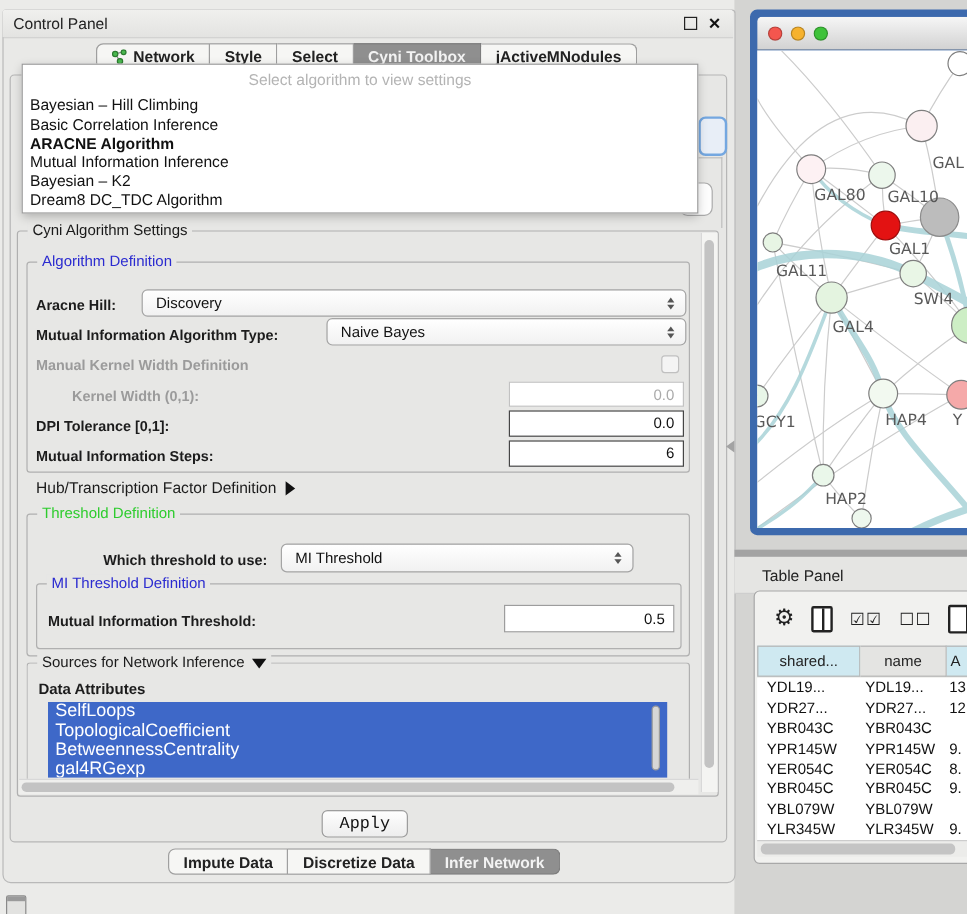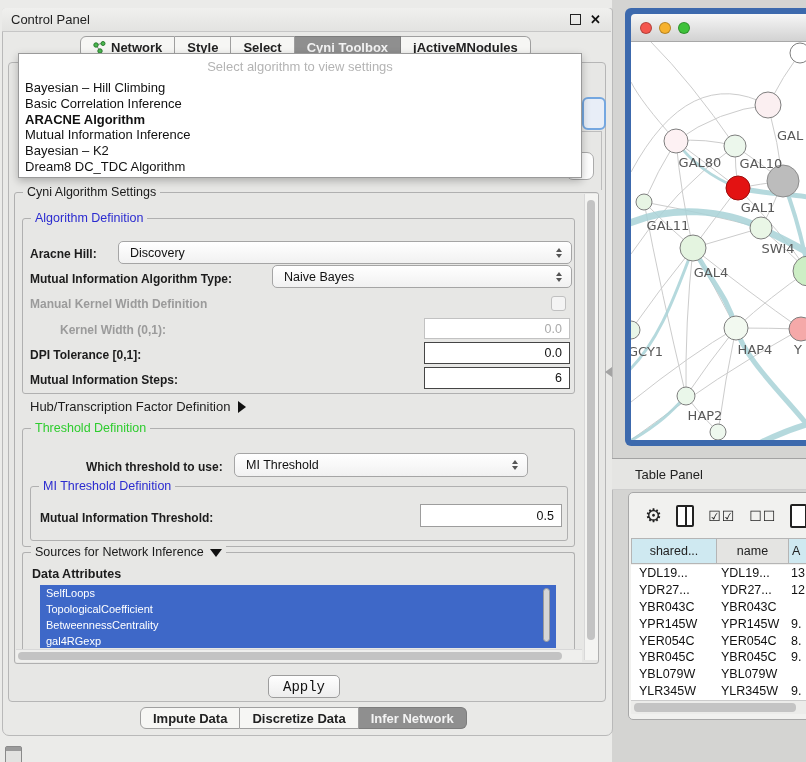--- a/index.html
+++ b/index.html
@@ -81,21 +81,21 @@
 
   .checkbox{position:absolute;width:13px;height:13px;border:1px solid #c0c0c0;
     background:#f4f4f4;border-radius:3px;}
 
   .vsb{position:absolute;background:#f4f4f2;border-left:1px solid #d8d8d8;}
   .vsb-thumb{position:absolute;left:2px;width:8px;background:#c3c3c3;border-radius:4px;}
   .hsb{position:absolute;background:#efefed;border-top:1px solid #d8d8d8;}
   .hsb-thumb{position:absolute;top:2px;height:8px;background:#c3c3c3;border-radius:4px;}
 
   .attr-list{position:absolute;background:#3e68c8;overflow:hidden;}
-  .attr-item{height:16px;line-height:16px;color:#ffffff;font-size:11px;padding-left:6px;
+  .attr-item{height:16px;line-height:16px;color:#ffffff;font-size:15px;padding-left:6px;
     white-space:nowrap;}
   .list-vsb{position:absolute;width:9px;background:#3e68c8;}
   .list-vsb-thumb{position:absolute;left:1px;width:7px;background:#d6d6d6;border-radius:4px;
     border:1px solid #9c9c9c;box-sizing:border-box;}
 
   .btn{position:absolute;display:flex;align-items:center;justify-content:center;
     background:linear-gradient(#fefefe,#ededed);border:1px solid #9d9d9d;border-radius:5px;
     font-size:14px;color:#111;font-family:Liberation Mono, monospace;}
 
   .tri-right{display:inline-block;width:0;height:0;border-top:6px solid transparent;
@@ -120,21 +120,21 @@
   .net-titlebar{position:absolute;left:6px;top:6px;right:0;height:27px;
     background:linear-gradient(#f6f6f6,#d2d2d2);border-bottom:1px solid #a8a8a8;
     border-radius:4px 0 0 0;display:flex;align-items:center;gap:7px;padding-left:9px;}
   .light{width:12px;height:12px;border-radius:50%;border:1px solid rgba(0,0,0,.25);
     box-sizing:border-box;}
   .net-canvas{position:absolute;left:6px;top:34px;right:0;bottom:6px;background:#ffffff;
     overflow:hidden;}
 
   
   .tp-titlebar{left:612px;top:458px;width:194px;height:30px;background:#e5e5e3;
-    border-top:1px solid #a3a3a3;border-bottom:1px solid #cecece;display:flex;
+    border-top:6px solid #a3a3a3;border-bottom:1px solid #cecece;display:flex;
     align-items:center;font-size:13px;color:#222;}
   .tp-title{padding-left:23px;}
   .twin{left:628px;top:492px;width:178px;height:226px;background:#f1f1ef;
     border:1px solid #a8a8a8;border-radius:5px 0 0 5px;overflow:hidden;}
   .t-toolbar{position:absolute;left:0;top:0;width:100%;height:45px;
     display:flex;align-items:center;gap:14px;padding-left:16px;box-sizing:border-box;}
   .gear{font-size:19px;color:#222;line-height:1;}
   .cols-ic{width:18px;height:18px;border:2px solid #222;border-radius:2px;position:relative;
     background:#fff;}
   .cols-ic::after{content:"";position:absolute;left:7px;top:0;width:2px;height:100%;background:#222;}

